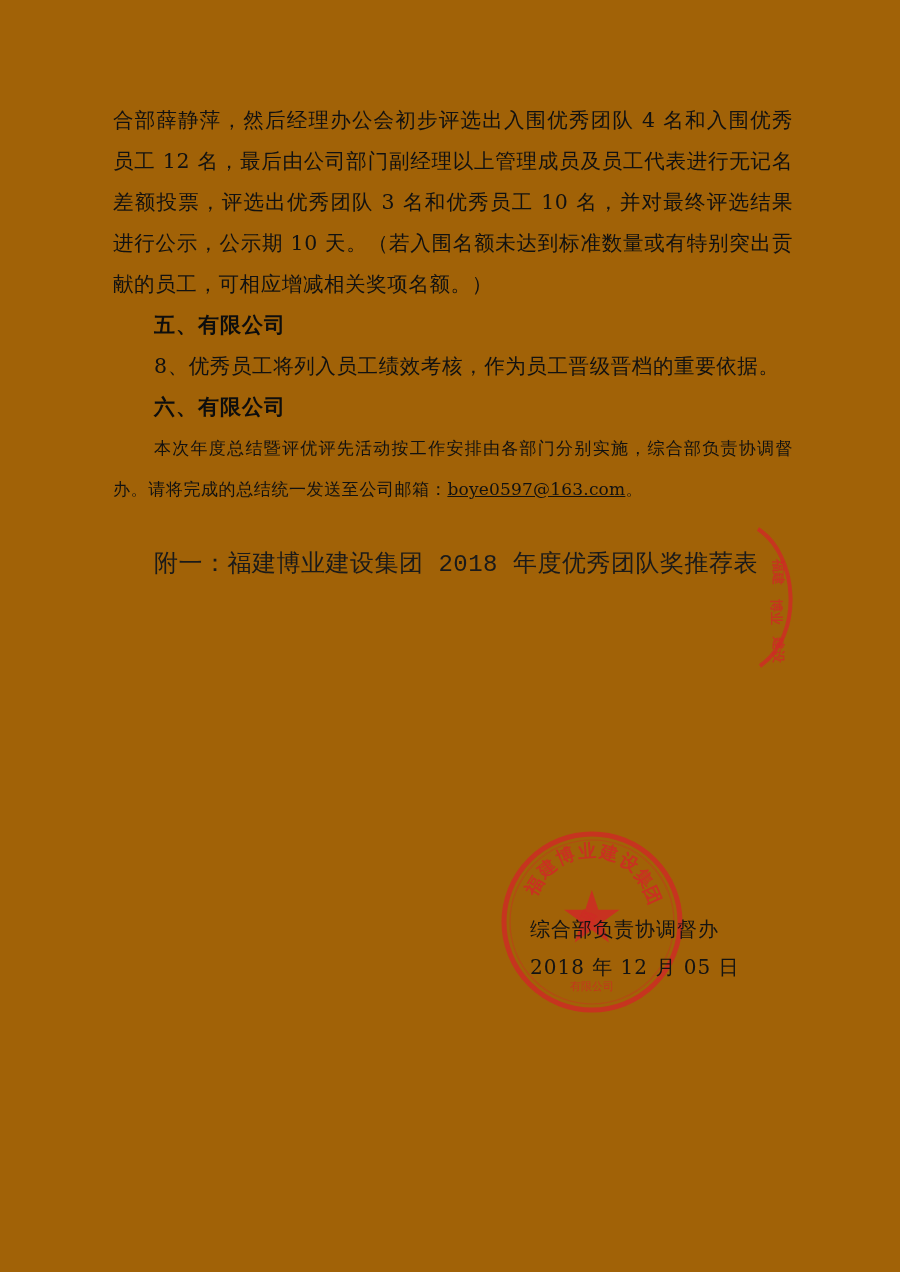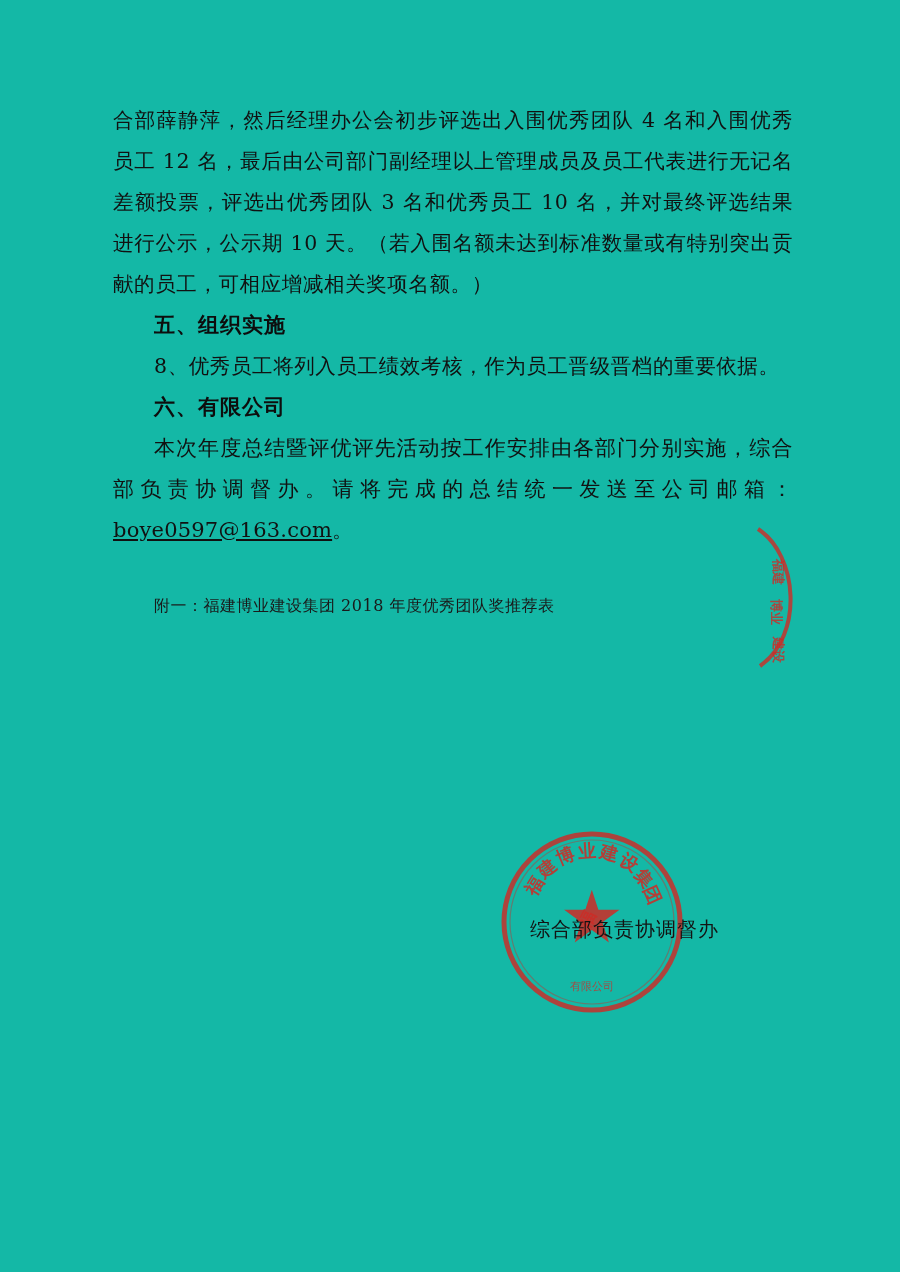--- a/index.html
+++ b/index.html
@@ -12,21 +12,21 @@
     height: 1272px;
     position: relative;
     font-family: "DejaVu Serif", "Liberation Serif", serif;
     color: #1a1a1a;
     overflow: hidden;
   }
 
   .page {
     position: absolute;
     inset: 0;
-    background: #14b8a6;
+    background: #a16207;
   }
 
   .content {
     position: absolute;
     left: 113px;
     top: 100px;
     width: 680px;
   }
 
   .para {
@@ -48,37 +48,38 @@
     line-height: 41px;
     font-weight: bold;
     letter-spacing: 1px;
     text-indent: 41px;
     margin: 0;
     color: #0d0d0d;
     font-family: "DejaVu Sans", "Liberation Sans", sans-serif;
   }
 
   .email-line {
-    font-size: 21px;
+    font-size: 17px;
     line-height: 41px;
   }
   .email {
     text-decoration: underline;
     font-family: "DejaVu Serif", "Liberation Serif", serif;
     letter-spacing: 0.2px;
   }
 
   .attach-block {
     margin-top: 36px;
     padding-left: 41px;
   }
   .attach-line {
-    font-size: 16px;
+    font-size: 24px;
     line-height: 38px;
     letter-spacing: 0.5px;
+    font-family: Liberation Mono, monospace;
   }
 
   
   .sign-block {
     position: absolute;
     left: 530px;
     top: 910px;
     width: 220px;
     text-align: left;
   }
@@ -113,21 +114,21 @@
 </head>
 <body>
 
 <div class="page">
 
   <div class="content">
 
     <p class="para">合部薛静萍，然后经理办公会初步评选出入围优秀团队 4 名和入围优秀员工 12 名，最后由公司部门副经理以上管理成员及员工代表进行无记名差额投票，评选出优秀团队 3 名和优秀员工 10 名，并对最终评选结果进行公示，公示期 10 天。（若入围名额未达到标准数量或有特别突出贡献的员工，可相应增减相关奖项名额。）</p>
 
 
-    <p class="heading">五、组织实施</p>
+    <p class="heading">五、有限公司</p>
 
 
     <p class="para indent">8、优秀员工将列入员工绩效考核，作为员工晋级晋档的重要依据。</p>
 
     <p class="heading">六、有限公司</p>
 
     <p class="para indent email-line"><span>本次年度总结暨评优评先活动按工作安排由各部门分别实施，综合部负责协调督办。请将完成的总结统一发送至公司邮箱：</span><span class="email">boye0597@163.com</span><span>。</span></p>
 
     <div class="attach-block">
       <div class="attach-line">附一：福建博业建设集团 2018 年度优秀团队奖推荐表</div>
@@ -170,15 +171,16 @@
       <g fill="#cf2a25" opacity="0.8" font-family="DejaVu Sans, sans-serif" font-size="13" font-weight="bold">
         <text x="22" y="34" transform="rotate(90 22 34)">福建</text>
         <text x="20" y="74" transform="rotate(90 20 74)">博业</text>
         <text x="22" y="112" transform="rotate(90 22 112)">建设</text>
       </g>
     </svg>
   </div>
 
   <div class="sign-block">
     <div class="sign-line">综合部负责协调督办</div>
+    <div class="sign-line">2018 年 12 月 05 日</div>
   </div>
 
 </div>
 
 </body></html>

